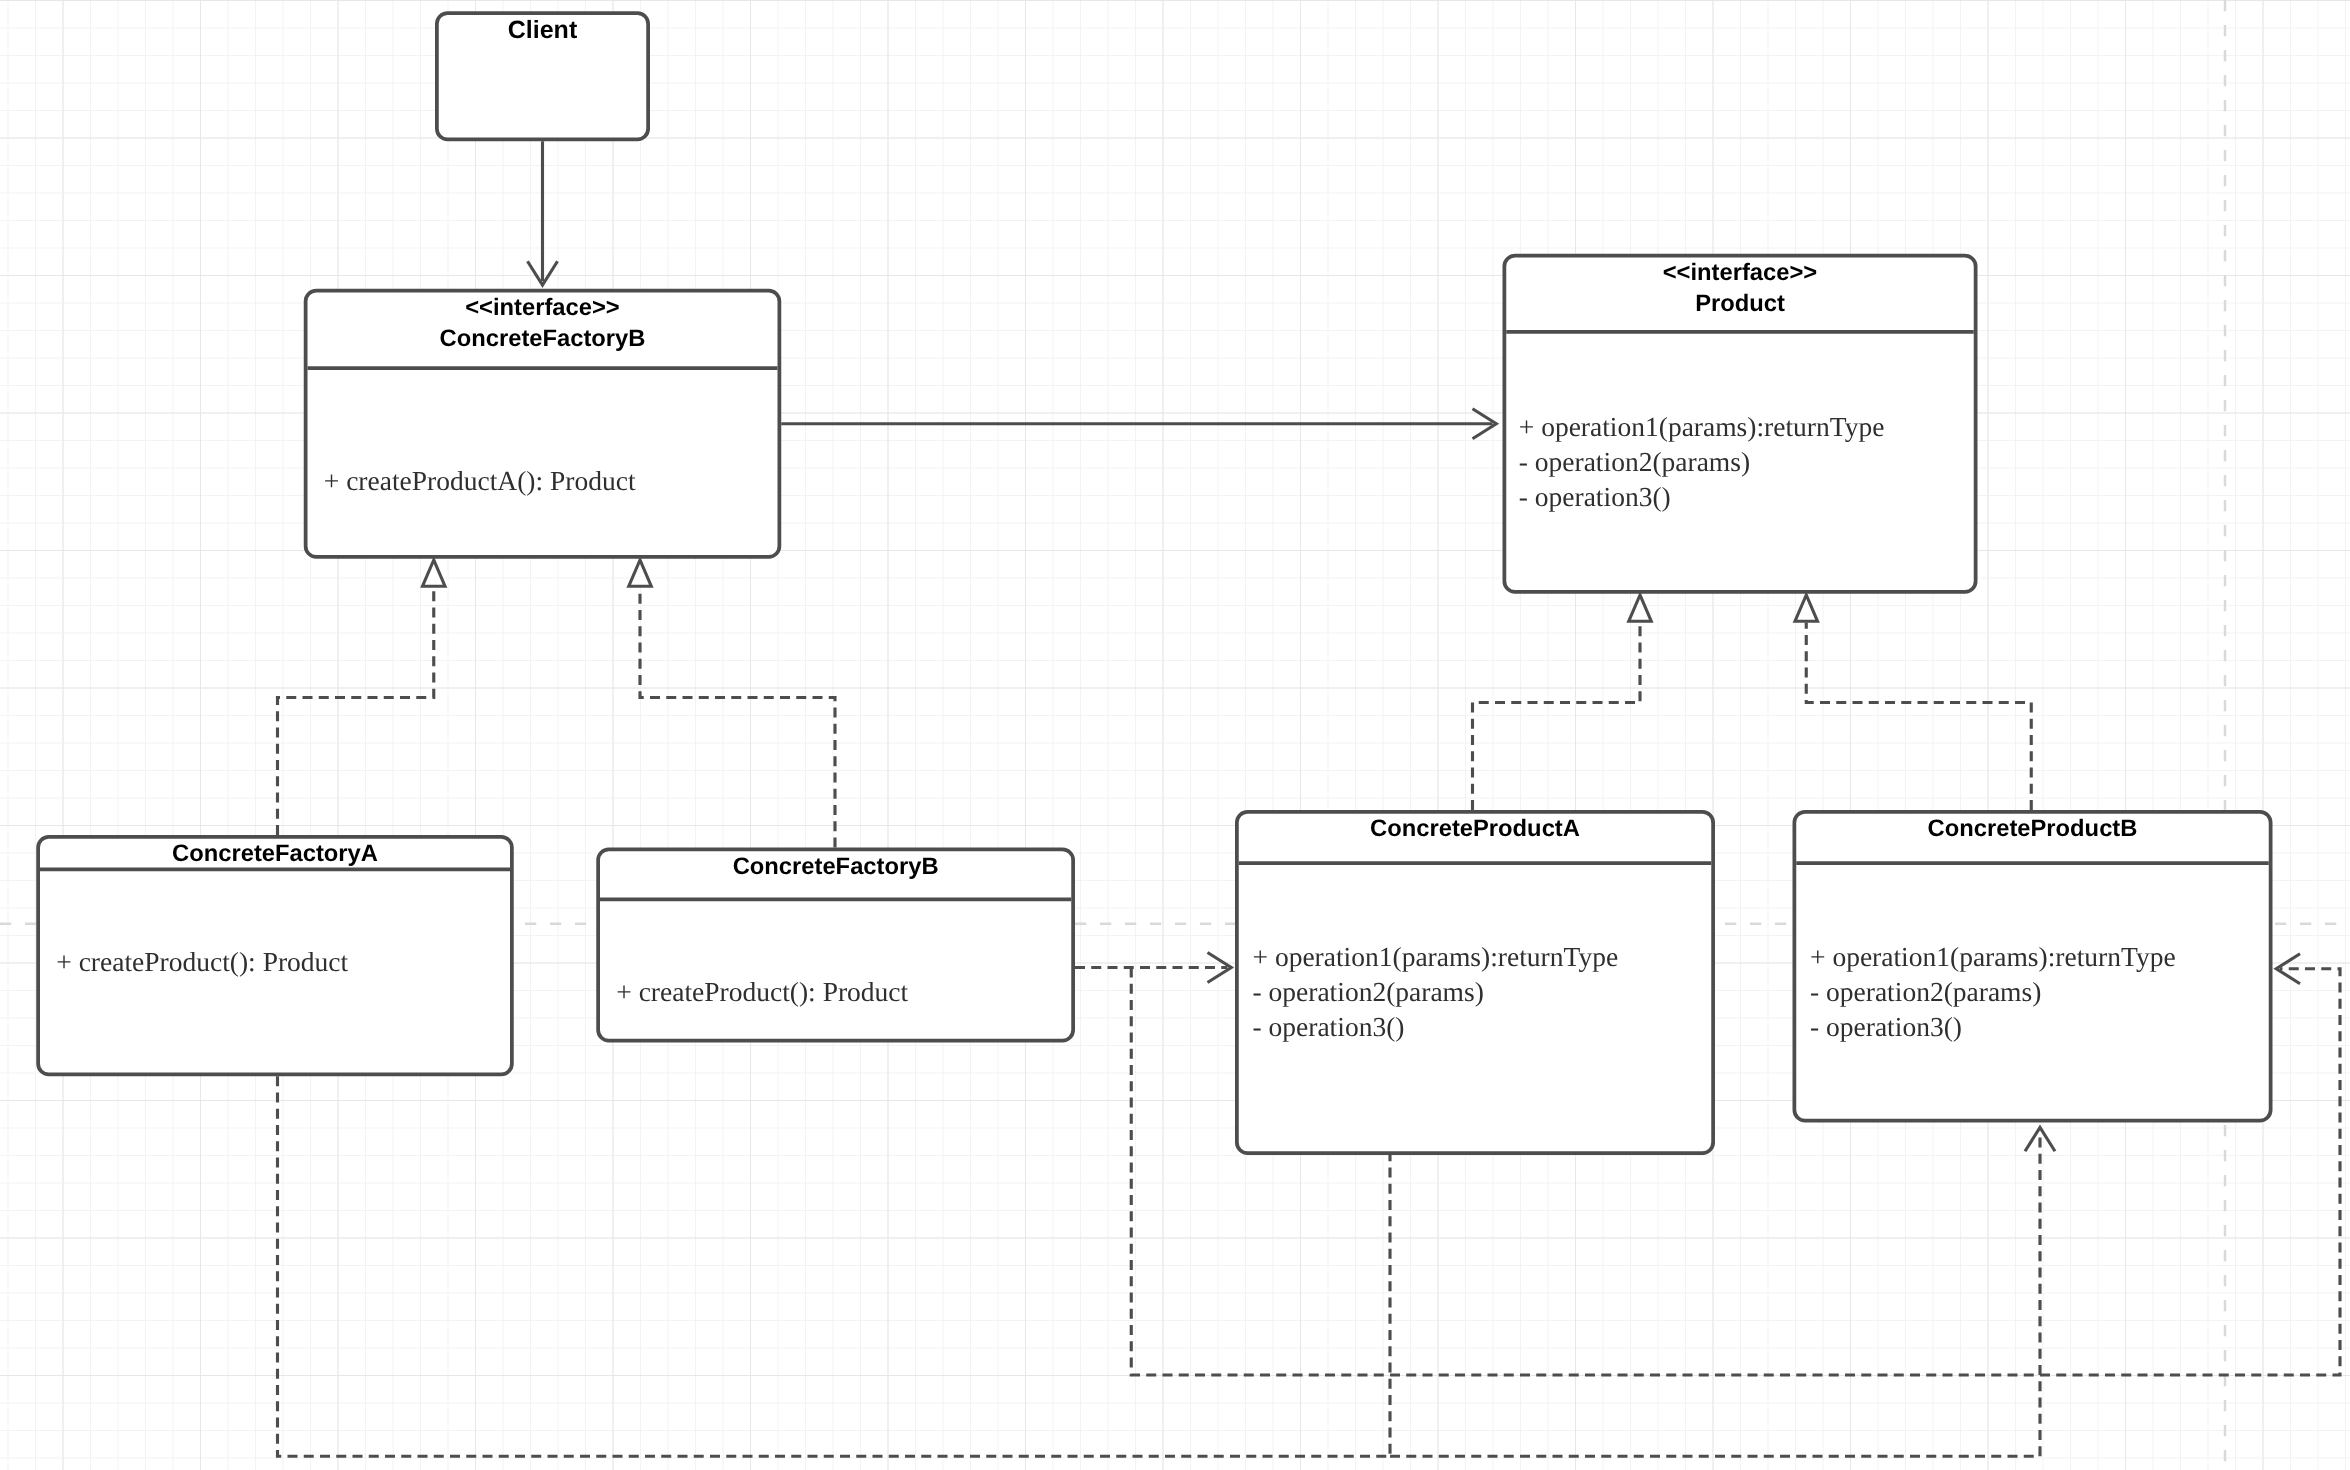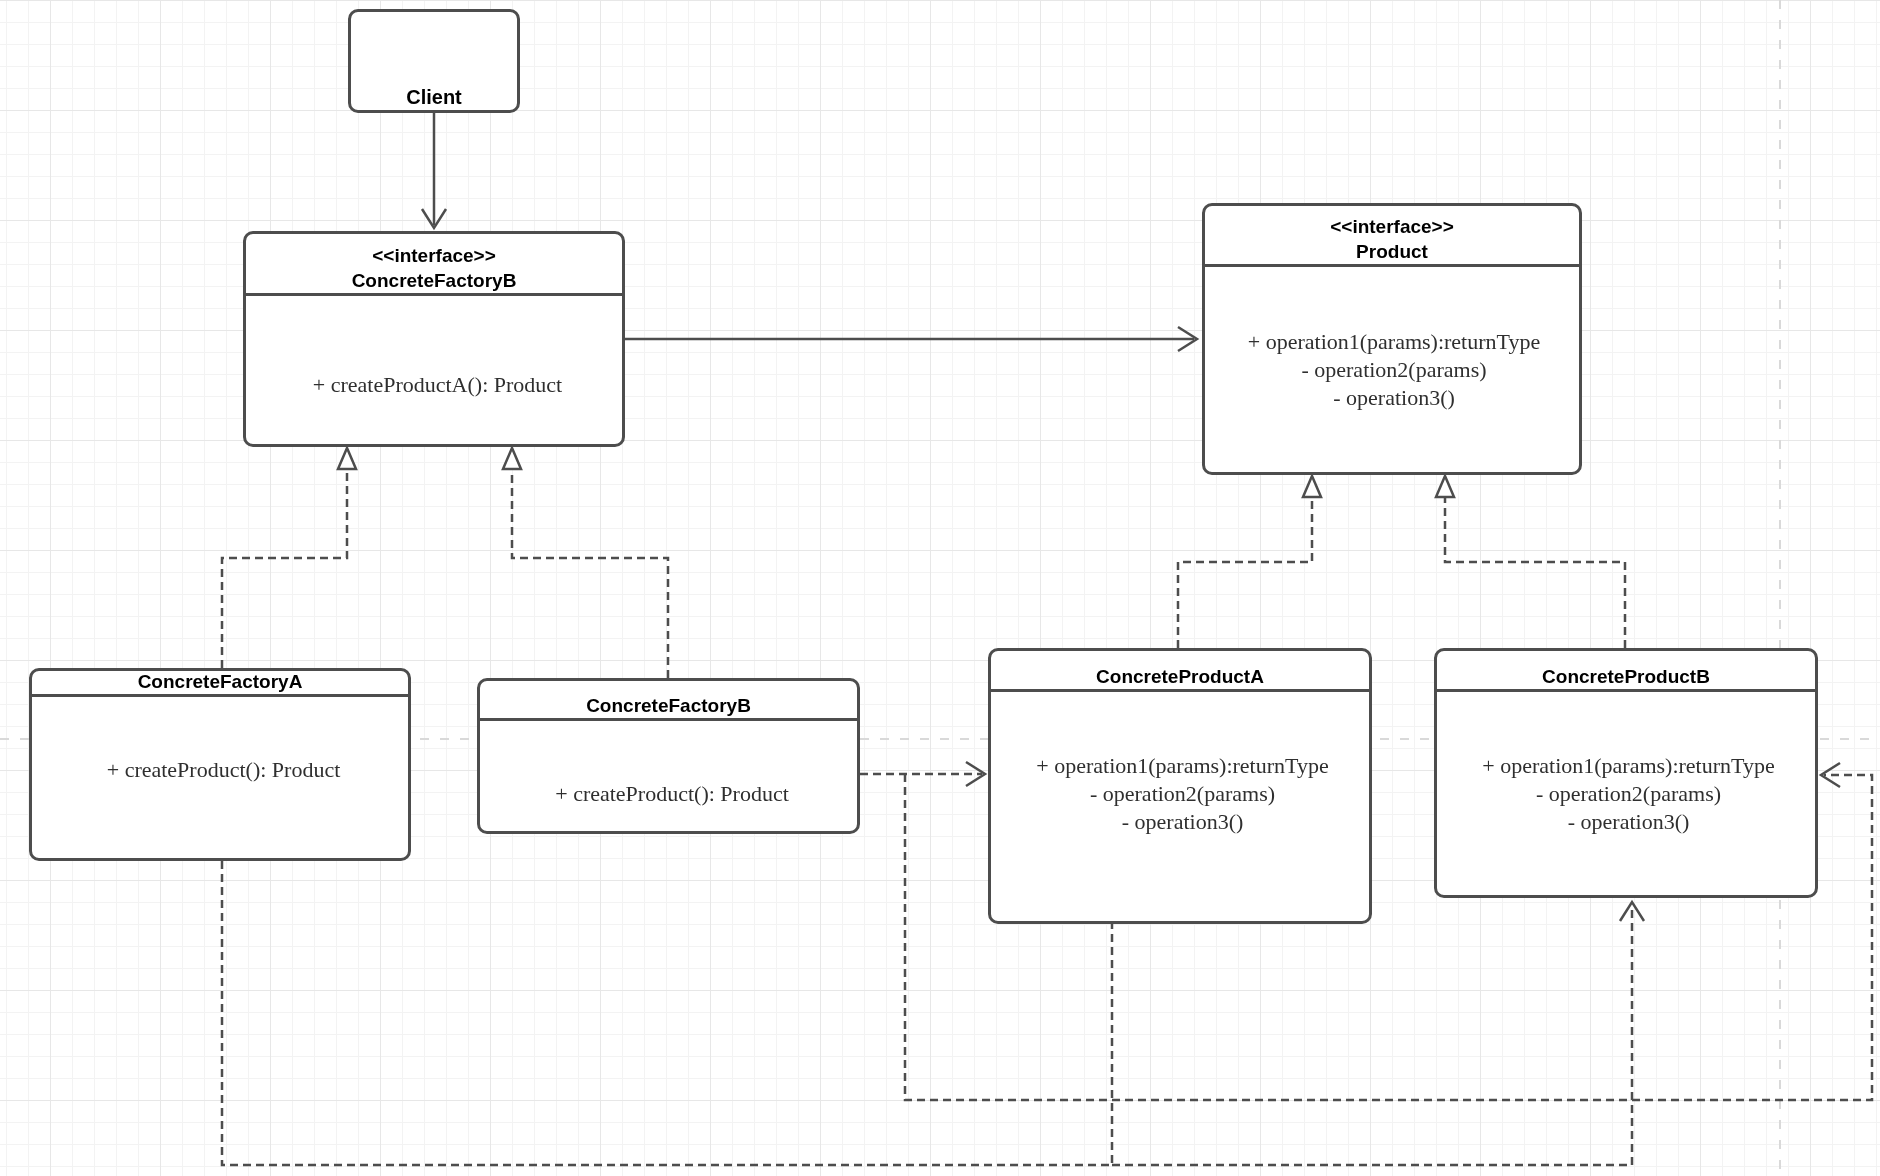--- a/index.html
+++ b/index.html
@@ -21,33 +21,33 @@
   .uml-class{
     position:absolute;
     box-sizing:border-box;
     background:#ffffff;
     border:3px solid #4d4d4d;
     border-radius:10px;
     z-index:2;
   }
   .uml-hdr{
     box-sizing:border-box;
-    display:flex;flex-direction:column;align-items:center;justify-content:flex-end;
+    display:flex;flex-direction:column;align-items:center;justify-content:flex-start;
     border-bottom:3px solid #4d4d4d;
     font-weight:bold;color:#000;
     font-size:19px;line-height:25px;
     text-align:center;
   }
   .uml-hdr.no-div{border-bottom:none;height:100%;font-size:20px;}
   .uml-body{
     box-sizing:border-box;
     display:flex;flex-direction:column;justify-content:center;
     padding-left:13px;padding-right:6px;
     font-family:"Liberation Serif", serif;
-    font-size:22px;line-height:28px;color:#2f2f2f;align-items:center;
+    font-size:22px;line-height:28px;color:#2f2f2f;
   }
   .stereo:empty{display:none;}
 </style>
 </head>
 <body>
 
 <div id="canvas">
 
   <svg id="wires" width="1880" height="1176" viewBox="0 0 1880 1176">
 

